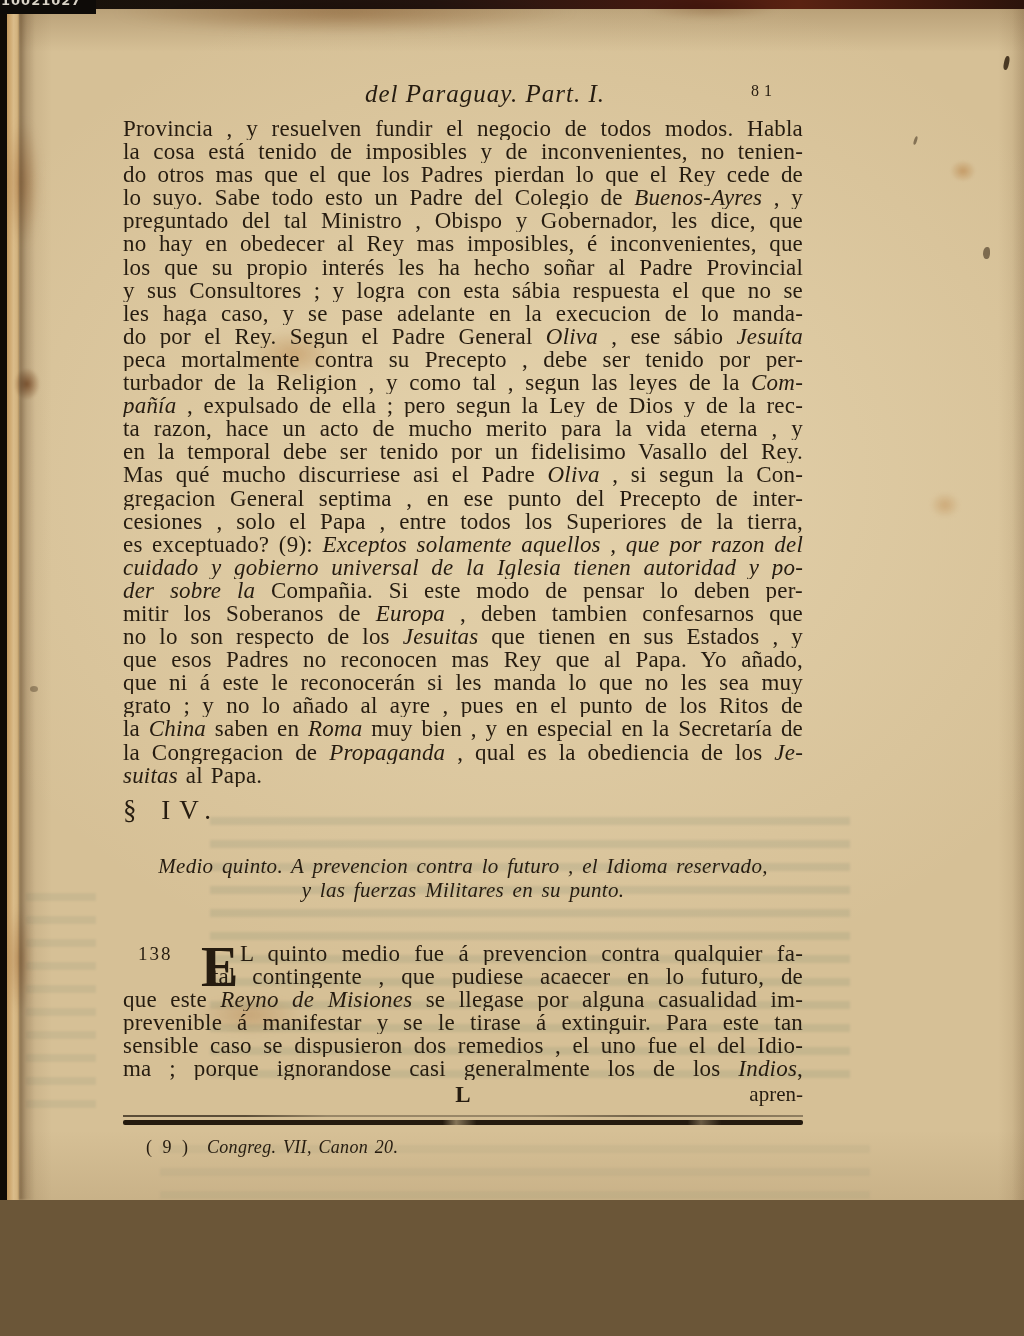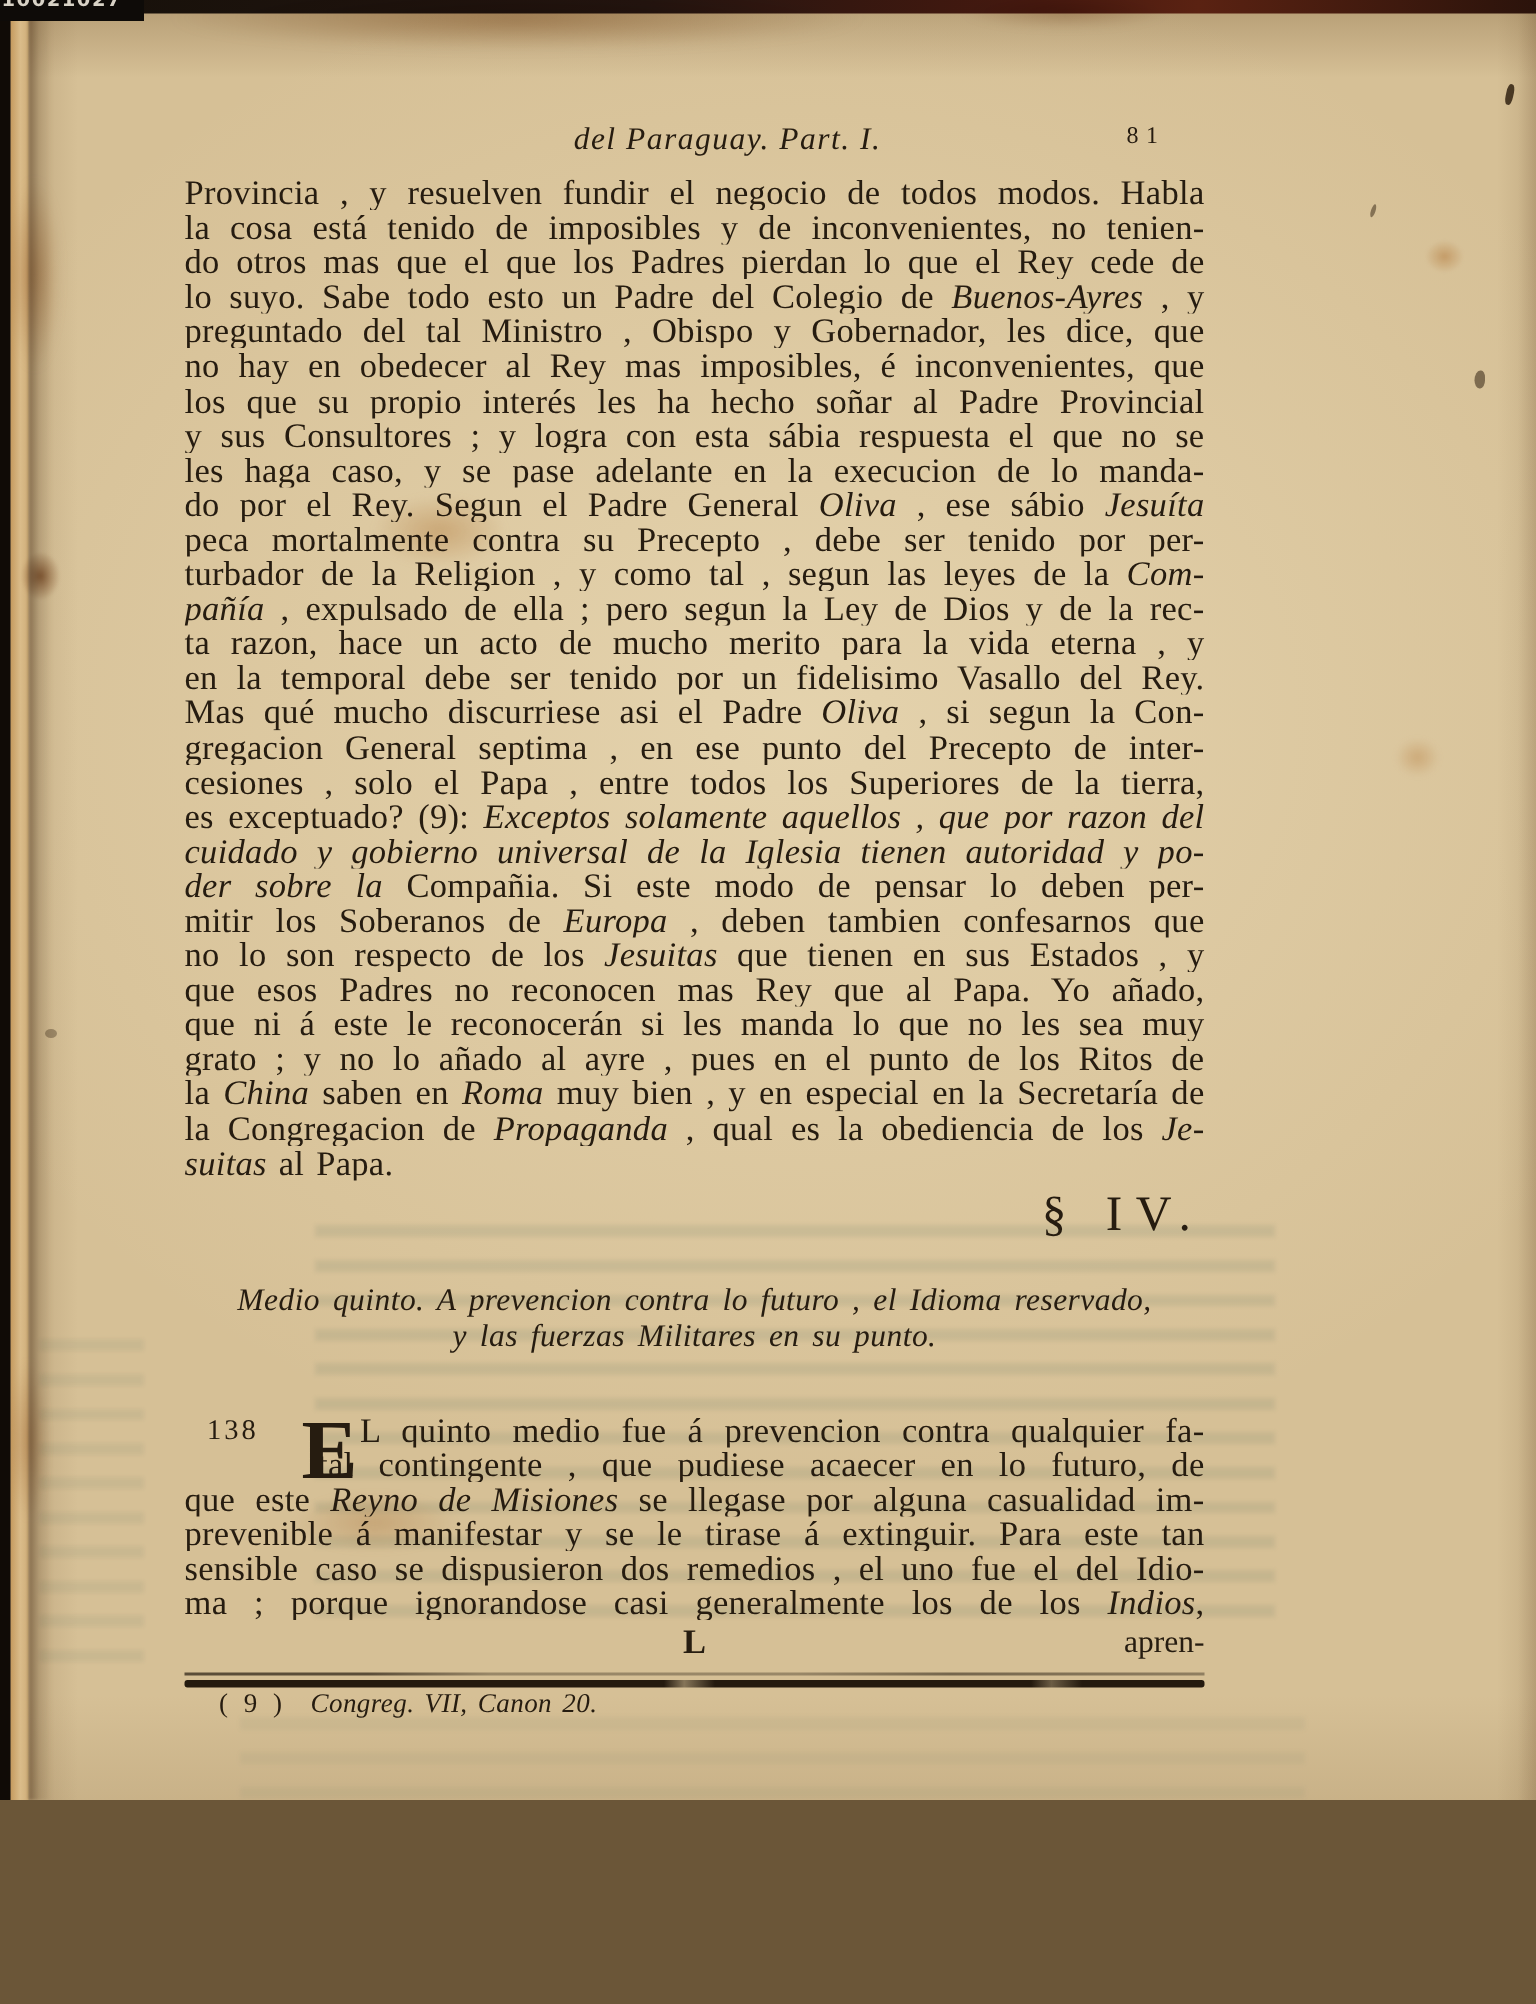--- a/index.html
+++ b/index.html
@@ -58,42 +58,42 @@
   #sp5{left:30px;top:686px;width:8px;height:6px;opacity:.35;}
   .bleed{position:absolute;z-index:1;pointer-events:none;
     background:repeating-linear-gradient(180deg, rgba(104,122,102,0) 0 5px, rgba(104,122,102,.14) 5px 13px, rgba(104,122,102,0) 13px 23px);
     filter:blur(1.3px);}
   #bl1{left:210px;top:812px;width:640px;height:268px;}
   #bl2{left:26px;top:888px;width:70px;height:225px;opacity:.8;}
   #bl3{left:160px;top:1140px;width:710px;height:118px;opacity:.55;}
   
   .content{position:absolute;left:123px;top:80px;width:680px;z-index:2;}
   .pghead{position:relative;height:37px;}
-  .pghead .title{text-align:center;font-style:italic;font-size:21px;letter-spacing:1px;transform:translateX(22px);}
+  .pghead .title{text-align:center;font-style:italic;font-size:25px;letter-spacing:1px;transform:translateX(22px);}
   .pghead .pnum{position:absolute;right:26px;top:2px;font-size:16px;letter-spacing:5px;font-style:normal;}
   .bline{height:23.1px;line-height:23.1px;font-size:23px;letter-spacing:.2px;word-spacing:2px;
     text-align:justify;text-align-last:justify;overflow:hidden;}
   .bline.last{text-align-last:left;}
   .it{font-style:italic;}
-  .sechead{margin-top:4px;height:38px;line-height:38px;text-align:right;font-size:33px;letter-spacing:9px;}
+  .sechead{margin-top:4px;height:38px;line-height:38px;text-align:left;font-size:27px;letter-spacing:9px;}
   .subtitle{margin-top:25px;font-style:italic;font-size:21px;}
   .subtitle div{height:24px;line-height:24px;text-align:center;letter-spacing:.3px;word-spacing:3px;}
   .p138{position:relative;margin-top:40px;}
   .p138 .num{position:absolute;left:15px;top:1px;font-size:19px;letter-spacing:2px;}
   .p138 .dcap{position:absolute;left:78px;top:2px;font-size:56px;line-height:46px;font-weight:bold;}
   .p138 .l1{padding-left:117px;}
   .p138 .l2{padding-left:89px;}
   .cwrow{position:relative;height:25px;margin-top:2px;font-size:21px;}
   .cwrow .sig{text-align:center;font-size:23px;font-weight:bold;}
   .cwrow .cw{position:absolute;right:0;top:0;}
   .rule-thin{margin-top:8px;height:2px;
     background:linear-gradient(90deg,rgba(38,28,16,.70) 0 18%,rgba(38,28,16,.35) 30% 60%,rgba(38,28,16,.55) 75%,rgba(38,28,16,.4));}
   .rule-thick{margin-top:3px;height:5px;border-radius:2px;
     background:linear-gradient(90deg,#241a0e 0 47%,rgba(36,26,14,.45) 49%,#241a0e 52% 83%,rgba(36,26,14,.6) 85%,#241a0e 88% 100%);}
-  .fnote{padding-left:23px;font-size:18px;}
+  .fnote{margin-top:12px;padding-left:23px;font-size:18px;}
   .fnote .fm{letter-spacing:3px;}
   .fnote .ft{font-style:italic;margin-left:16px;letter-spacing:.3px;word-spacing:2px;}
 </style>
 </head>
 <body>
 
 <div class="scan" style="--paper: #d6c096; --ink: #261c10;">
 
   <div class="top-band"></div>
   <div class="stamp">

